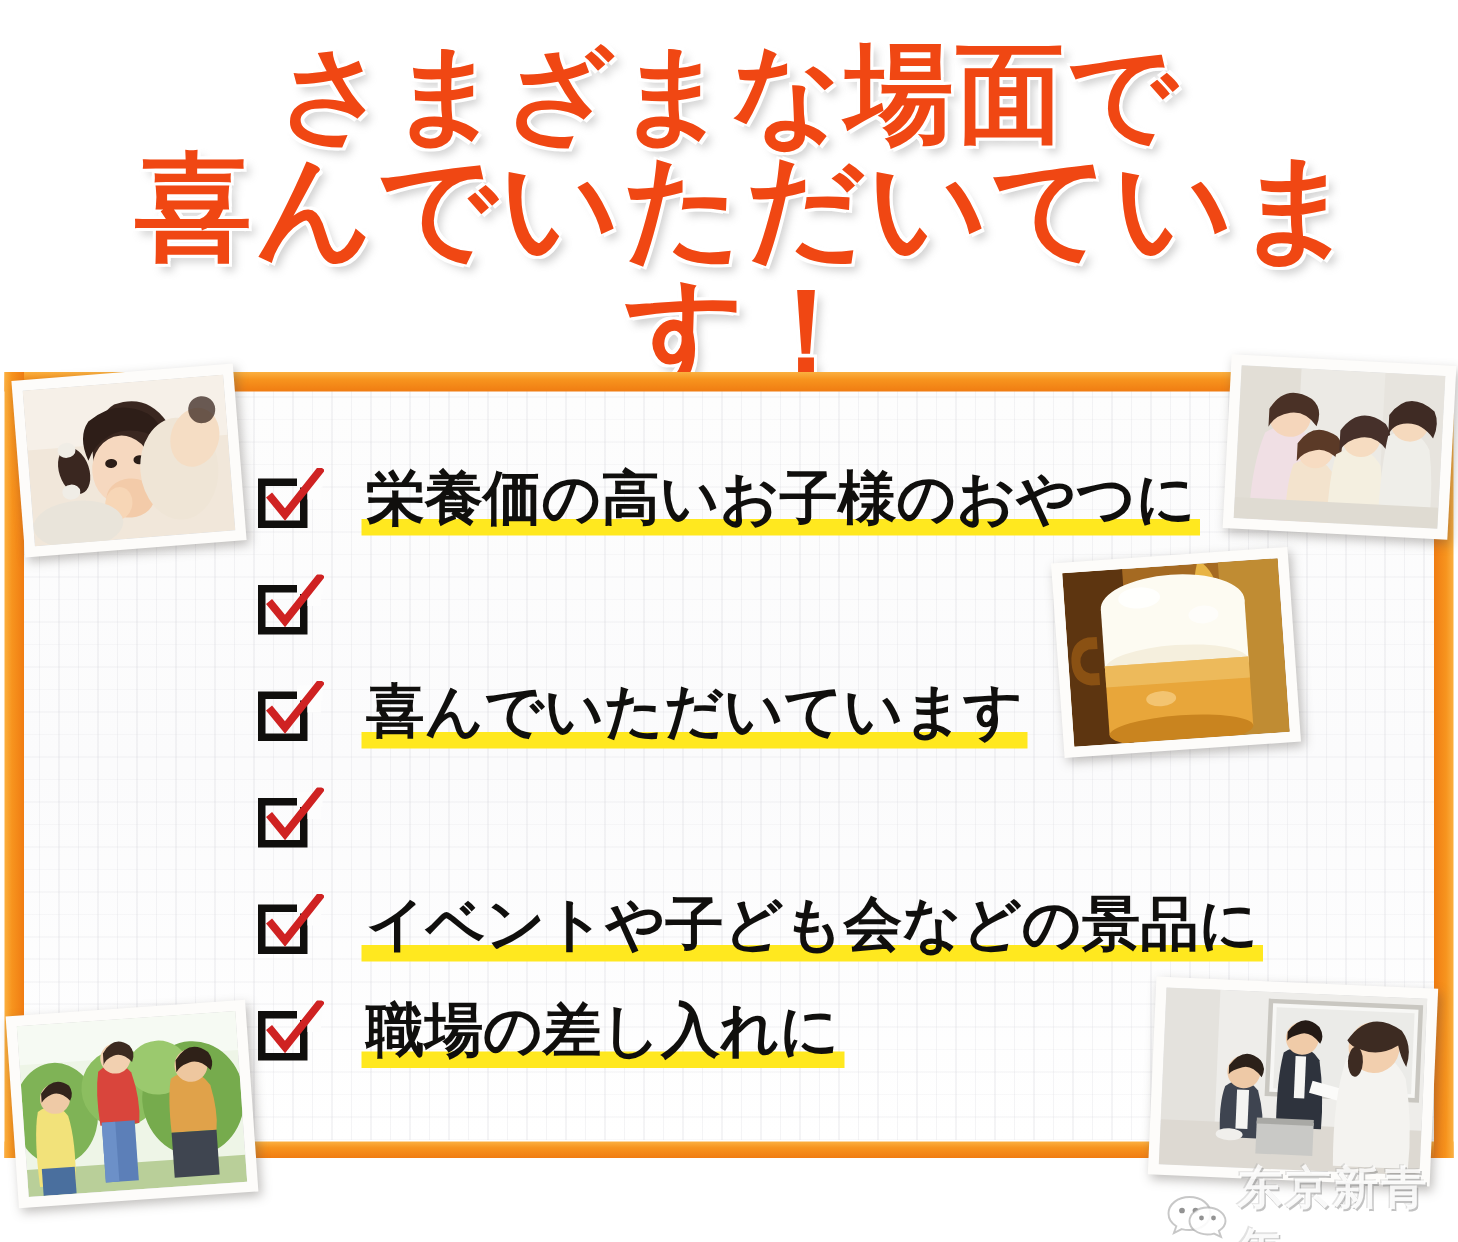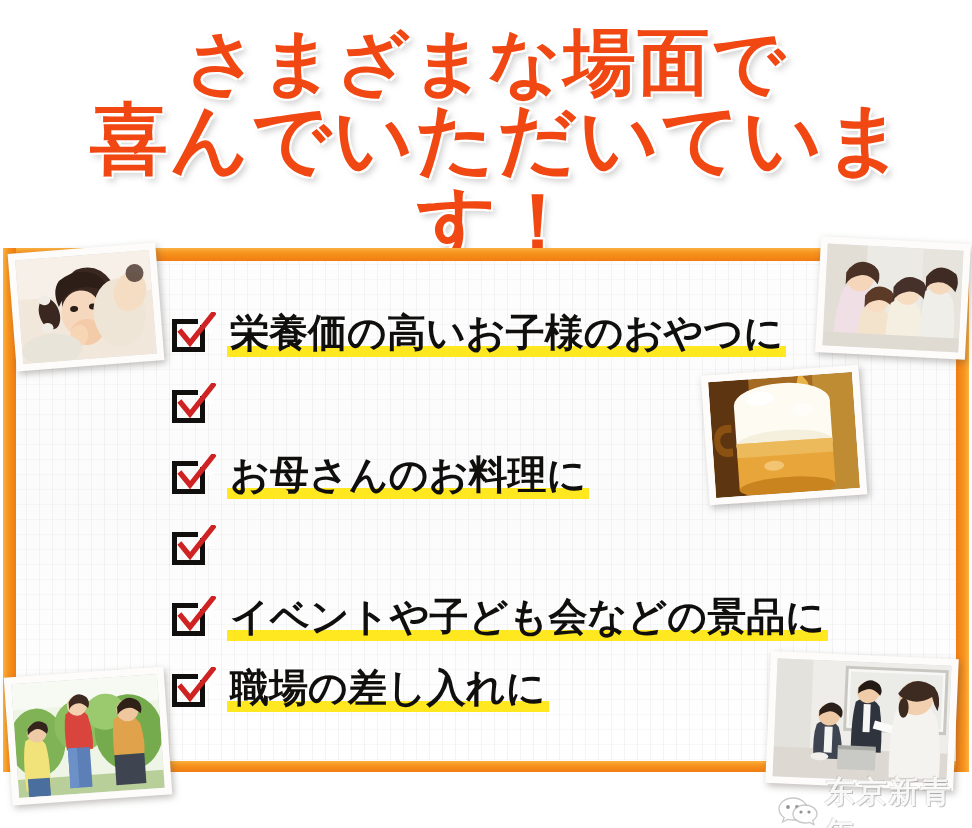--- a/index.html
+++ b/index.html
@@ -85,20 +85,21 @@
     position: absolute;
     left: 168px;
     top: 62px;
     width: 700px;
   }
   .check-row {
     position: relative;
     height: 71px;
     display: flex;
     align-items: flex-start;
+    gap: 14px;
   }
   .checkbox-icon {
     position: relative;
     width: 40px;
     height: 40px;
     flex: 0 0 40px;
     margin-top: 5px;
   }
   .checkbox-icon .box {
     position: absolute;
@@ -252,21 +253,21 @@
       </div>
 
       <div class="check-row">
         <span class="checkbox-icon">
           <span class="box"></span>
             <span class="notch"></span>
           <svg class="tick" viewBox="0 0 42 42">
               <path d="M7 20 L16 31 L39 2" fill="none" stroke="#cf2222" stroke-width="5.2" stroke-linecap="square"></path>
             </svg>
         </span>
-        <span class="row-text">お母さんのお料理に</span>
+        <span class="row-text">喜んでいただいています</span>
       </div>
 
       <div class="check-row">
         <span class="checkbox-icon">
           <span class="box"></span>
             <span class="notch"></span>
           <svg class="tick" viewBox="0 0 42 42">
               <path d="M7 20 L16 31 L39 2" fill="none" stroke="#cf2222" stroke-width="5.2" stroke-linecap="square"></path>
             </svg>
         </span>

